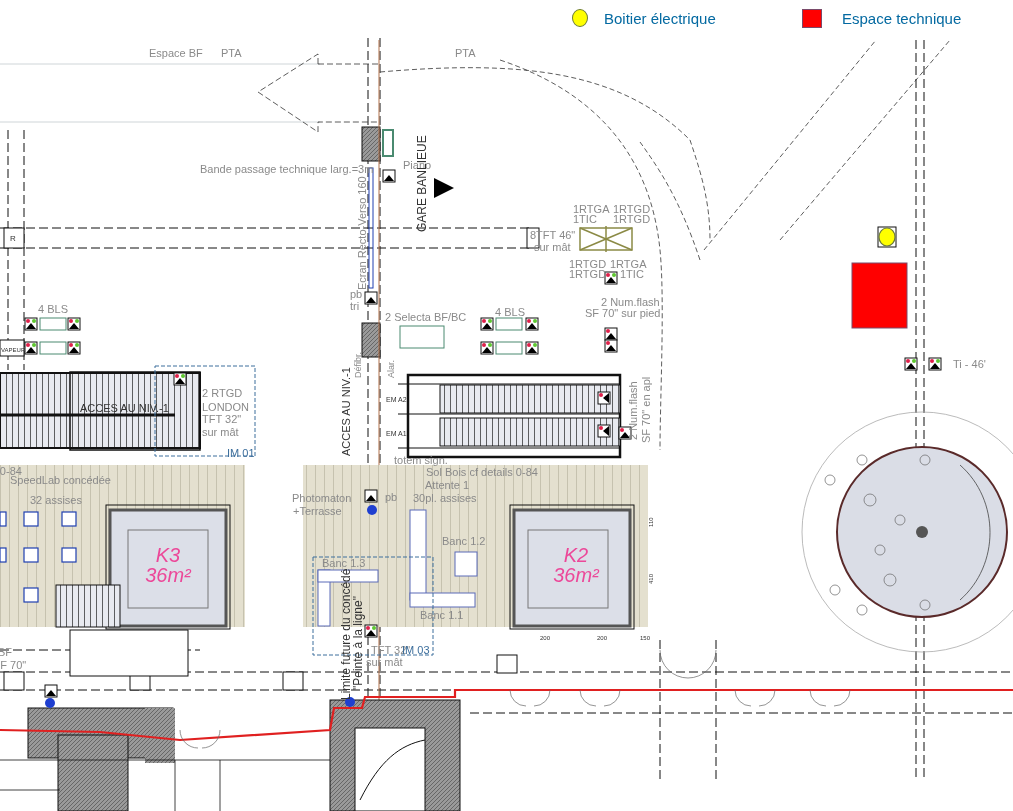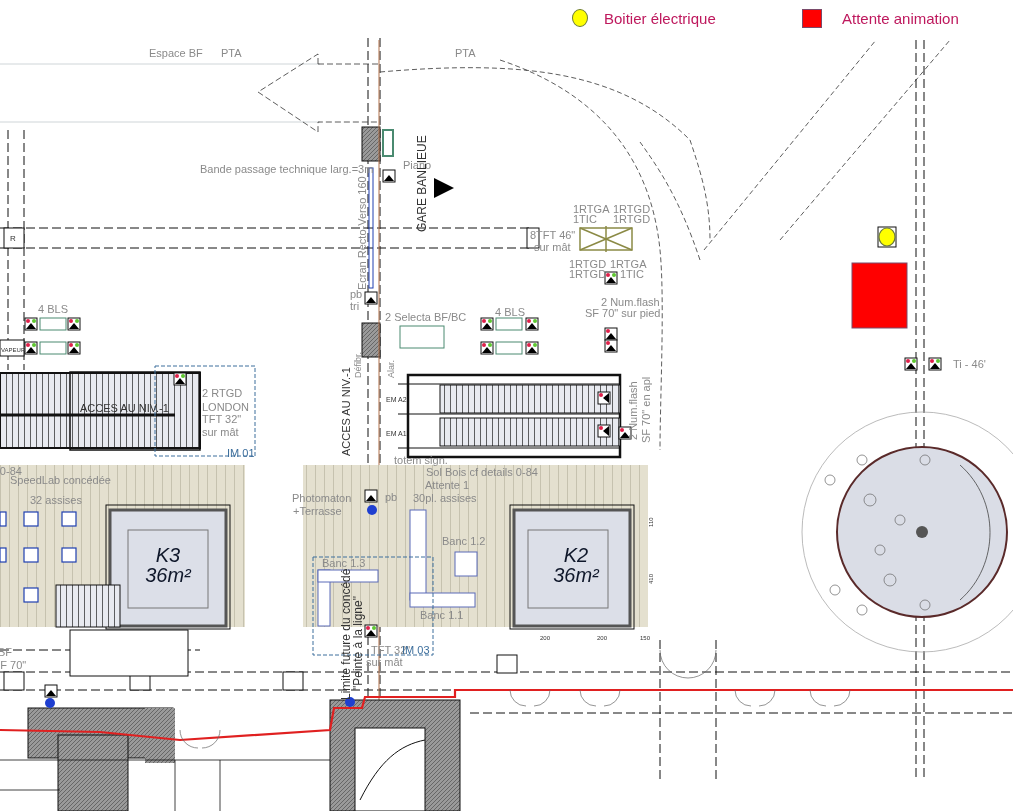--- a/index.html
+++ b/index.html
@@ -2,36 +2,36 @@
 <html><head>
 <meta charset="utf-8">
 <style>
   html,body{margin:0;padding:0;background:#fff;}
   body{width:1013px;height:811px;position:relative;overflow:hidden;font-family:"Liberation Sans",sans-serif;}
   #plan{position:absolute;left:0;top:0;}
   .lbl{position:absolute;color:#8a8a8a;font-size:11px;line-height:12px;white-space:nowrap;font-family:"Liberation Sans",sans-serif;}
   .lbl.dark{color:#333;}
   .lbl.blue{color:#3c6e9c;font-size:11px;}
   .lbl.vert{transform-origin:left top;transform:rotate(-90deg);}
-  .kiosk{position:absolute;font-style:italic;font-size:20px;line-height:20px;color:#0f172a;text-align:center;font-family:"Liberation Sans",sans-serif;}
+  .kiosk{position:absolute;font-style:italic;font-size:20px;line-height:20px;color:#ec4899;text-align:center;font-family:"Liberation Sans",sans-serif;}
   .legend{position:absolute;top:6px;height:24px;display:flex;align-items:center;}
-  .legend .txt{font-size:15px;color:#be185d;font-family:"Liberation Sans",sans-serif;margin-left:16px;}
+  .legend .txt{font-size:15px;color:#0369a1;font-family:"Liberation Sans",sans-serif;margin-left:16px;}
   .leg-dot{width:16px;height:18px;border-radius:50%;background:#ffff00;border:1.5px solid #6b7b38;box-sizing:border-box;}
   .leg-sq{width:20px;height:19px;background:#ff0000;border:1px solid #7a4a6a;box-sizing:border-box;}
 </style>
 </head>
 <body>
 
 <div class="legend" style="left:572px;">
   <div class="leg-dot"></div>
   <span class="txt">Boitier électrique</span>
 </div>
 <div class="legend" style="left:802px;">
   <div class="leg-sq"></div>
-  <span class="txt" style="margin-left:20px;">Attente animation</span>
+  <span class="txt" style="margin-left:20px;">Espace technique</span>
 </div>
 
 <svg id="plan" width="1013" height="811" viewBox="0 0 1013 811">
   <defs>
     <pattern id="deck" width="9" height="10" patternUnits="userSpaceOnUse">
       <rect width="9" height="10" fill="#e4e0cf"></rect>
       <line x1="0" y1="0" x2="0" y2="10" stroke="#a9a48f" stroke-width="1"></line>
     </pattern>
     <pattern id="hatch" width="4" height="4" patternUnits="userSpaceOnUse">
       <rect width="4" height="4" fill="#9a9a9a"></rect>

